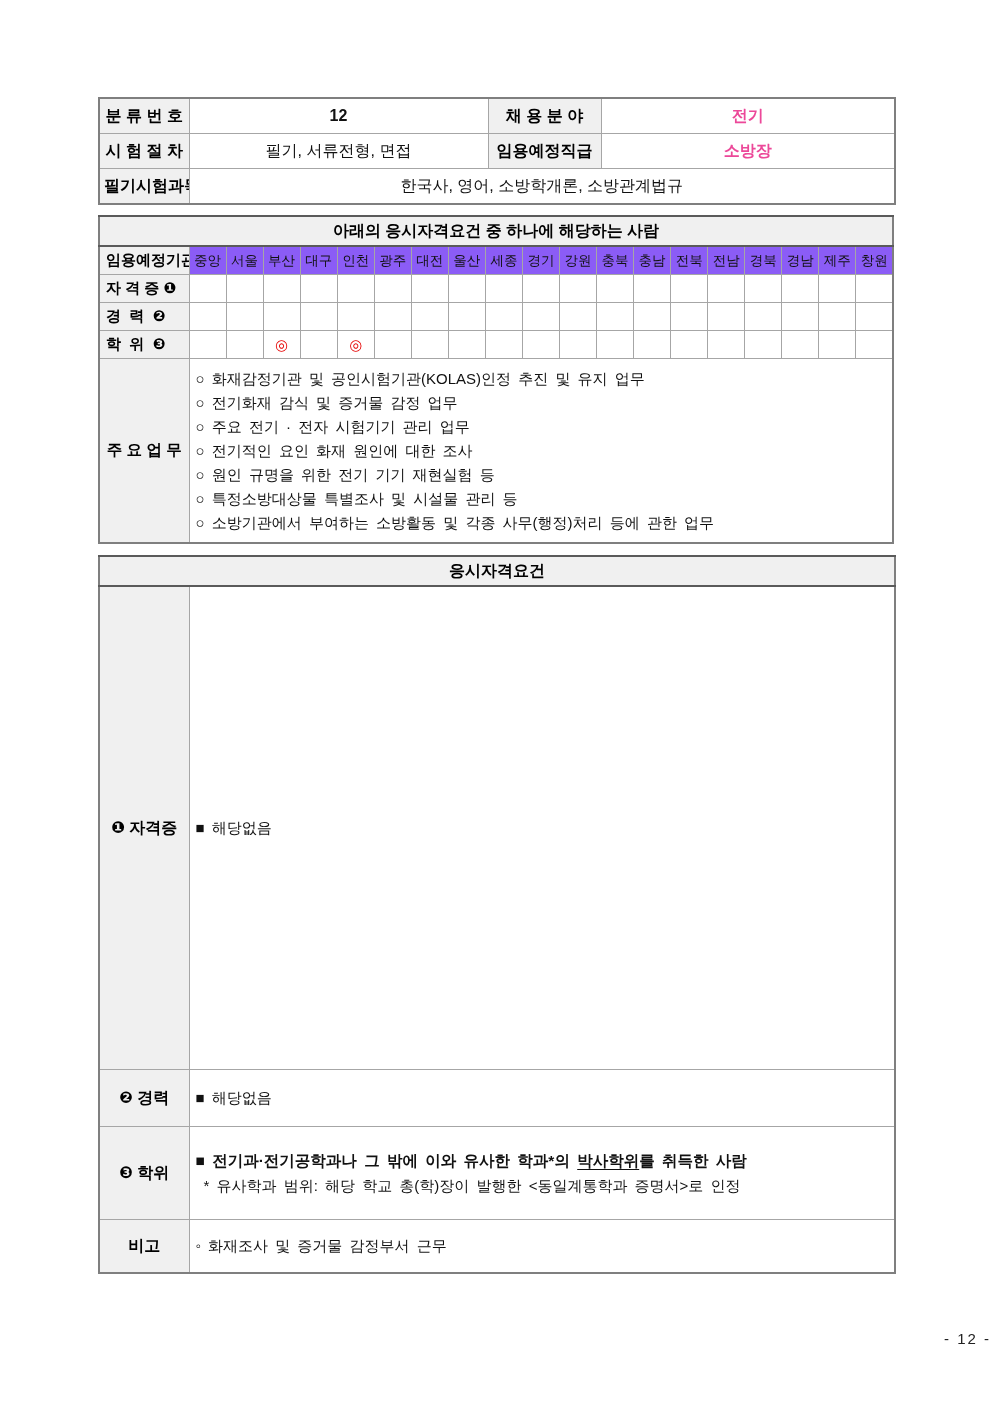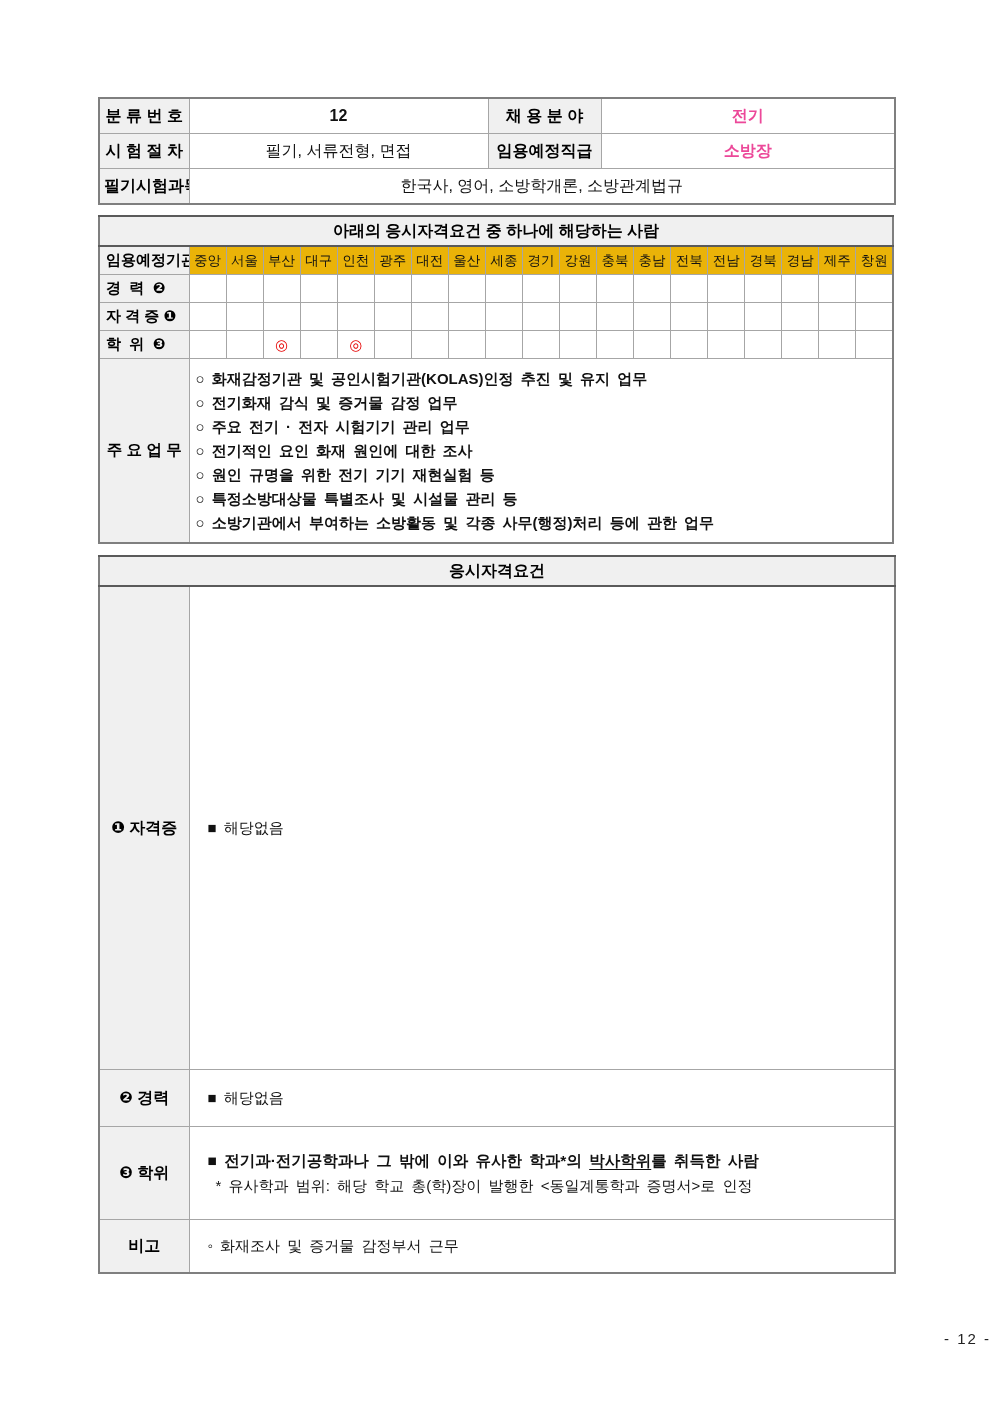--- a/index.html
+++ b/index.html
@@ -19,30 +19,30 @@
   .lab{background:#f0f0f0;font-weight:bold;white-space:pre;color:#000;}
   .val-strong{font-weight:bold;}
   .val-blue{font-weight:bold;color:#ec4899;}
 
   
   .band{
     background:#f0f0f0;font-weight:bold;font-size:16px;text-align:center;
     height:28px;vertical-align:middle;color:#000;
     border-top:2px solid #5a5a5a;border-bottom:2px solid #5a5a5a;margin-top:15px;
   }
-  .t2 .region{font-size:13.5px;text-align:center;height:27px;vertical-align:middle;background:#eab308;padding:0 1px;}
+  .t2 .region{font-size:13.5px;text-align:center;height:27px;vertical-align:middle;background:#8b5cf6;padding:0 1px;}
   .t2 .rowlabel{font-size:15px;text-align:left;padding-left:6px;height:27px;vertical-align:middle;}
   .t2 .mark-cell{text-align:center;font-size:15px;color:#e60000;vertical-align:middle;}
   .duty-label{font-size:15.5px;text-align:center;vertical-align:middle;}
-  .duties-cell{vertical-align:middle;padding:6px 6px;font-weight:bold;}
+  .duties-cell{vertical-align:middle;padding:6px 6px;}
   .duty{font-size:15px;line-height:24px;word-spacing:3px;white-space:pre;}
 
   
   .t3 .rowlabel{font-size:16px;text-align:center;vertical-align:middle;}
-  .t3 .content{font-size:15px;vertical-align:middle;padding-left:18px;word-spacing:3px;}
+  .t3 .content{font-size:15px;vertical-align:middle;padding-left:6px;word-spacing:3px;}
   .row-cert td{height:482px;}
   .row-career td{height:56px;}
   .row-degree td{height:92px;}
   .row-note td{height:52px;}
   .req-line{line-height:26px;}
   .req-line.bold{font-weight:bold;font-size:15.5px;}
   .req-line .u{text-decoration:underline;text-underline-offset:3px;}
   .req-sub{line-height:24px;padding-left:8px;}
 
   .gap10{height:10px;}
@@ -113,44 +113,44 @@
           <td class="region">충북</td>
           <td class="region">충남</td>
           <td class="region">전북</td>
           <td class="region">전남</td>
           <td class="region">경북</td>
           <td class="region">경남</td>
           <td class="region">제주</td>
           <td class="region">창원</td>
         </tr>
     <tr>
+      <td class="lab rowlabel">자 격 증 ❶</td>
+
+    <td class="mark-cell"></td>
+          <td class="mark-cell"></td>
+          <td class="mark-cell"></td>
+          <td class="mark-cell"></td>
+          <td class="mark-cell"></td>
+          <td class="mark-cell"></td>
+          <td class="mark-cell"></td>
+          <td class="mark-cell"></td>
+          <td class="mark-cell"></td>
+          <td class="mark-cell"></td>
+          <td class="mark-cell"></td>
+          <td class="mark-cell"></td>
+          <td class="mark-cell"></td>
+          <td class="mark-cell"></td>
+          <td class="mark-cell"></td>
+          <td class="mark-cell"></td>
+          <td class="mark-cell"></td>
+          <td class="mark-cell"></td>
+          <td class="mark-cell"></td>
+        </tr>
+    <tr>
       <td class="lab rowlabel">경  력  ❷</td>
-
-    <td class="mark-cell"></td>
-          <td class="mark-cell"></td>
-          <td class="mark-cell"></td>
-          <td class="mark-cell"></td>
-          <td class="mark-cell"></td>
-          <td class="mark-cell"></td>
-          <td class="mark-cell"></td>
-          <td class="mark-cell"></td>
-          <td class="mark-cell"></td>
-          <td class="mark-cell"></td>
-          <td class="mark-cell"></td>
-          <td class="mark-cell"></td>
-          <td class="mark-cell"></td>
-          <td class="mark-cell"></td>
-          <td class="mark-cell"></td>
-          <td class="mark-cell"></td>
-          <td class="mark-cell"></td>
-          <td class="mark-cell"></td>
-          <td class="mark-cell"></td>
-        </tr>
-    <tr>
-      <td class="lab rowlabel">자 격 증 ❶</td>
 
     <td class="mark-cell"></td>
           <td class="mark-cell"></td>
           <td class="mark-cell"></td>
           <td class="mark-cell"></td>
           <td class="mark-cell"></td>
           <td class="mark-cell"></td>
           <td class="mark-cell"></td>
           <td class="mark-cell"></td>
           <td class="mark-cell"></td>

